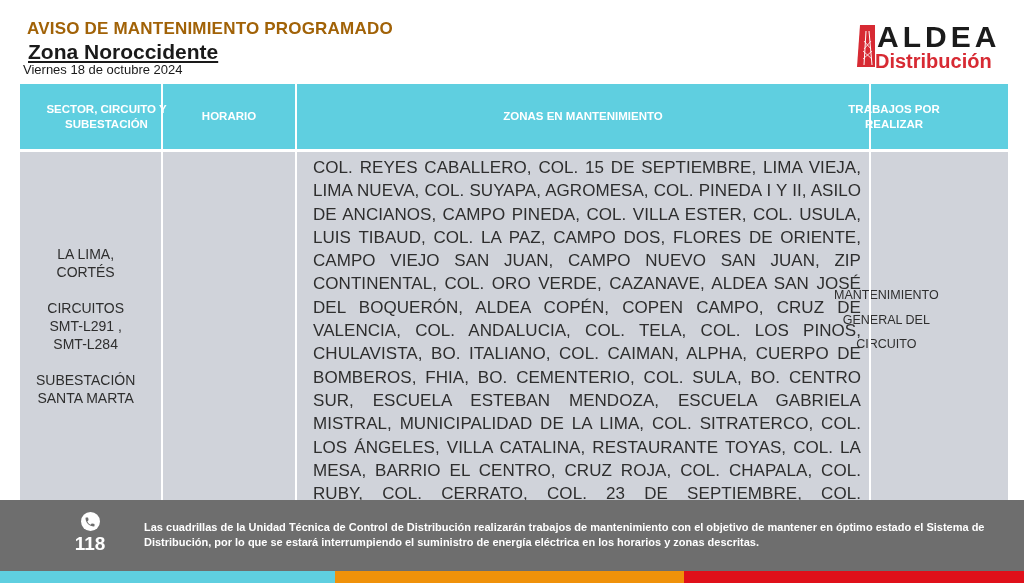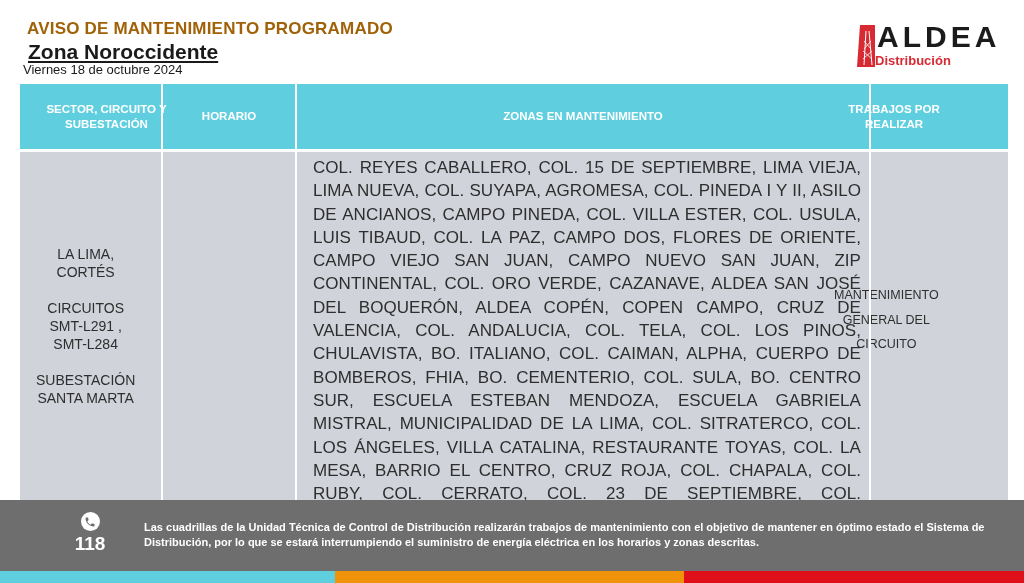--- a/index.html
+++ b/index.html
@@ -7,21 +7,21 @@
   body { position: relative; font-family: "Liberation Sans", "DejaVu Sans", sans-serif; color: #2b2b2b; }
 
   .header { position: absolute; left: 0; top: 0; width: 1024px; height: 84px; }
   .notice-title { position: absolute; left: 27px; top: 19px; font-size: 17px; font-weight: bold; color: #a16207; letter-spacing: 0.2px; }
   .zone-title { position: absolute; left: 28px; top: 40px; font-size: 21px; font-weight: bold; color: #1a1a1a; text-decoration: underline; }
   .date-text { position: absolute; left: 23px; top: 62px; font-size: 13px; color: #1a1a1a; text-align: center; }
 
   .logo { position: absolute; left: 853px; top: 22px; width: 150px; height: 50px; }
   .logo-mark { position: absolute; left: 4px; top: 3px; width: 18px; height: 42px; }
   .logo-enee { position: absolute; left: 24px; top: 0px; font-size: 30px; font-weight: bold; color: #1b1b1b; letter-spacing: 4px; line-height: 30px; }
-  .logo-dist { position: absolute; left: 22px; top: 30px; font-size: 13px; font-weight: bold; color: #d72a33; line-height: 18px; }
+  .logo-dist { position: absolute; left: 22px; top: 30px; font-size: 20px; font-weight: bold; color: #d72a33; line-height: 18px; }
 
   .table { position: absolute; left: 20px; top: 84px; width: 988px; height: 416px; }
   .thead { position: absolute; left: 0; top: 0; width: 988px; height: 65px; background: #5fcfe0; }
   .th { position: absolute; top: 0; height: 65px; display: flex; align-items: center; justify-content: center; text-align: center; color: #ffffff; font-weight: bold; font-size: 11.5px; line-height: 15px; padding: 0 6px; }
   .vline { position: absolute; top: 0; width: 2px; background: #ffffff; }
   .tbody { position: absolute; left: 0; top: 68px; width: 988px; height: 348px; background: #d0d3da; }
   .td { position: absolute; top: 0; height: 348px; display: flex; align-items: center; justify-content: flex-start; text-align: center; font-size: 14px; color: #2e2e2e; }
 
   .col1 { left: 16px; width: 141px; }
   .col2 { left: 143px; width: 132px; }

